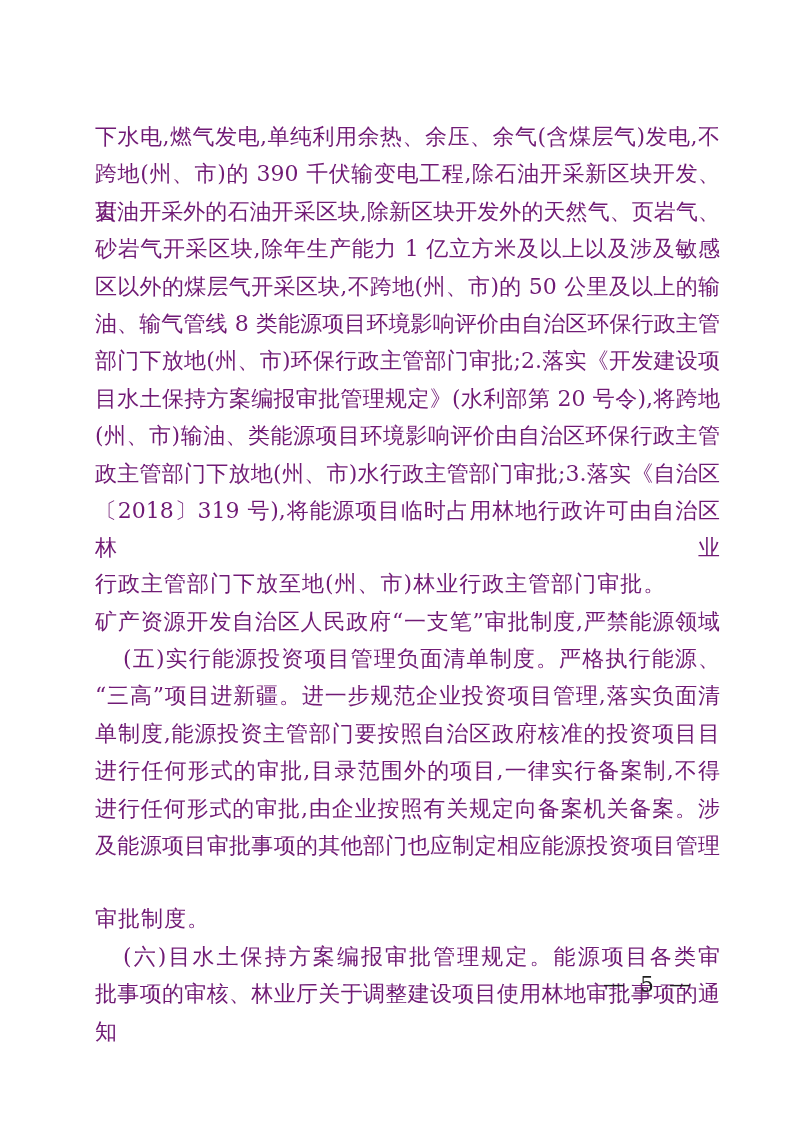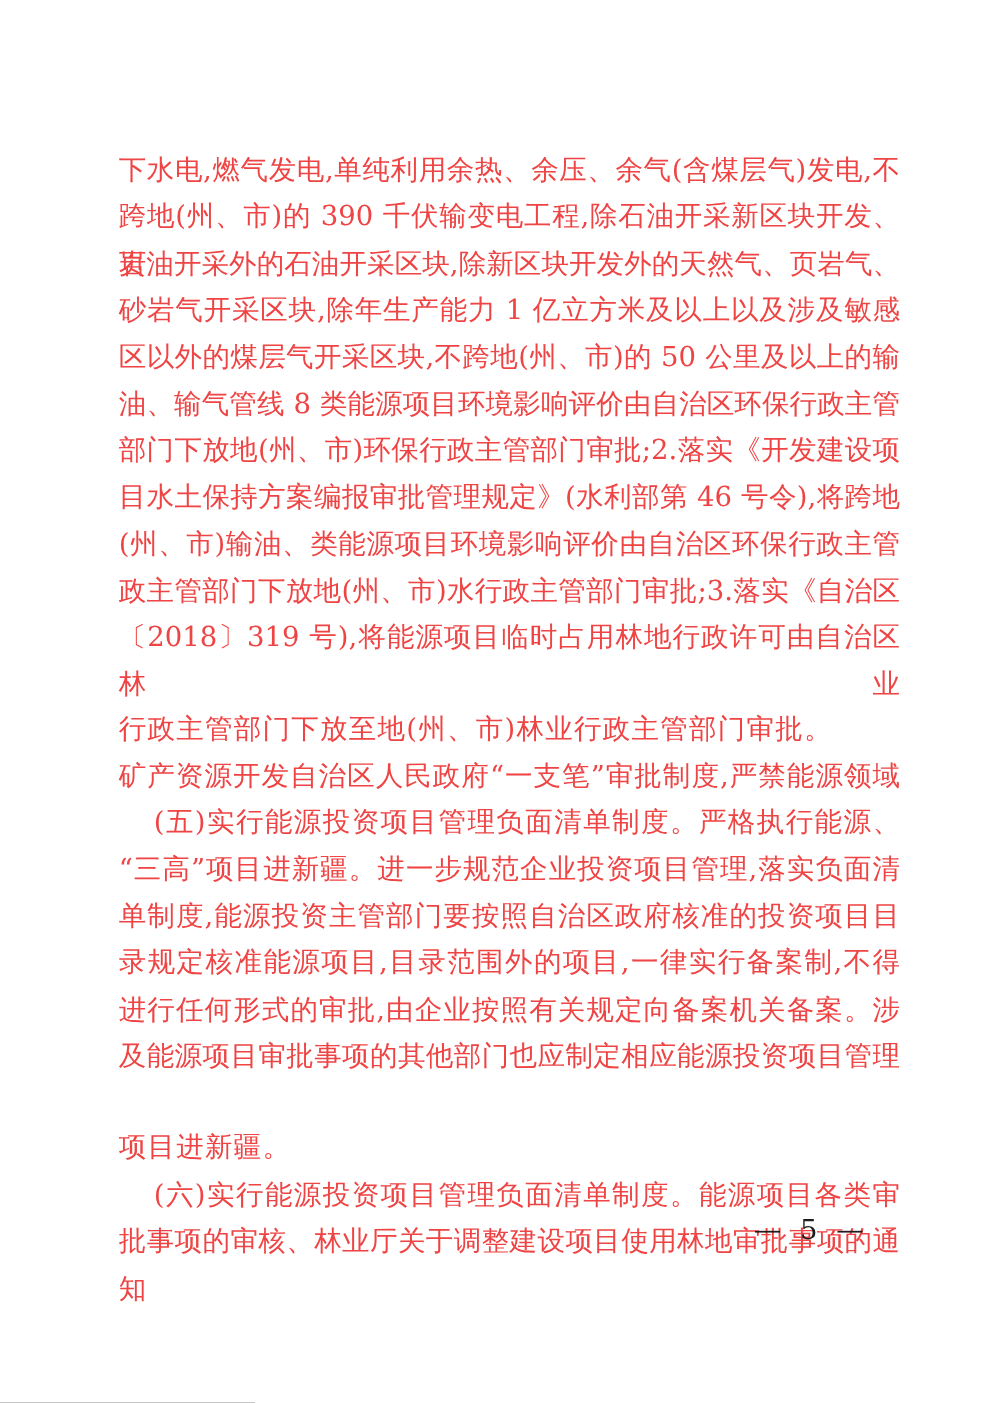--- a/index.html
+++ b/index.html
@@ -19,21 +19,21 @@
   .text-block {
     position: absolute;
     left: 95px;
     top: 118px;
     width: 625px;
   }
   .line {
     height: 37.4px;
     line-height: 37.4px;
     font-size: 22px;
-    color: #ef4444;
+    color: #701a75;
     text-align: justify;
     text-align-last: justify;
     text-justify: inter-character;
     overflow: visible;
   }
   .line.nojust {
     text-align: left;
     text-align-last: left;
     letter-spacing: 1px;
     margin-top: 36px;
@@ -56,30 +56,30 @@
 
 <div class="page">
   <div class="text-block">
       <div class="line">下水电,燃气发电,单纯利用余热、余压、余气(含煤层气)发电,不</div>
       <div class="line">跨地(州、市)的 390 千伏输变电工程,除石油开采新区块开发、页</div>
       <div class="line">岩油开采外的石油开采区块,除新区块开发外的天然气、页岩气、</div>
       <div class="line">砂岩气开采区块,除年生产能力 1 亿立方米及以上以及涉及敏感</div>
       <div class="line">区以外的煤层气开采区块,不跨地(州、市)的 50 公里及以上的输</div>
       <div class="line">油、输气管线 8 类能源项目环境影响评价由自治区环保行政主管</div>
       <div class="line">部门下放地(州、市)环保行政主管部门审批;2.落实《开发建设项</div>
-      <div class="line">目水土保持方案编报审批管理规定》(水利部第 46 号令),将跨地</div>
+      <div class="line">目水土保持方案编报审批管理规定》(水利部第 20 号令),将跨地</div>
       <div class="line">(州、市)输油、类能源项目环境影响评价由自治区环保行政主管</div>
       <div class="line">政主管部门下放地(州、市)水行政主管部门审批;3.落实《自治区</div>
       <div class="line">〔2018〕319 号),将能源项目临时占用林地行政许可由自治区林业</div>
       <div class="line nojust">行政主管部门下放至地(州、市)林业行政主管部门审批。</div>
       <div class="line">矿产资源开发自治区人民政府“一支笔”审批制度,严禁能源领域</div>
       <div class="line indent">(五)实行能源投资项目管理负面清单制度。严格执行能源、</div>
       <div class="line">“三高”项目进新疆。进一步规范企业投资项目管理,落实负面清</div>
       <div class="line">单制度,能源投资主管部门要按照自治区政府核准的投资项目目</div>
-      <div class="line">录规定核准能源项目,目录范围外的项目,一律实行备案制,不得</div>
+      <div class="line">进行任何形式的审批,目录范围外的项目,一律实行备案制,不得</div>
       <div class="line">进行任何形式的审批,由企业按照有关规定向备案机关备案。涉</div>
       <div class="line">及能源项目审批事项的其他部门也应制定相应能源投资项目管理</div>
-      <div class="line nojust">项目进新疆。</div>
-      <div class="line indent">(六)实行能源投资项目管理负面清单制度。能源项目各类审</div>
+      <div class="line nojust">审批制度。</div>
+      <div class="line indent">(六)目水土保持方案编报审批管理规定。能源项目各类审</div>
       <div class="line">批事项的审核、林业厅关于调整建设项目使用林地审批事项的通知</div>
     </div>
   <div class="footer">— 5 —</div>
 </div>
 
 </body></html>

